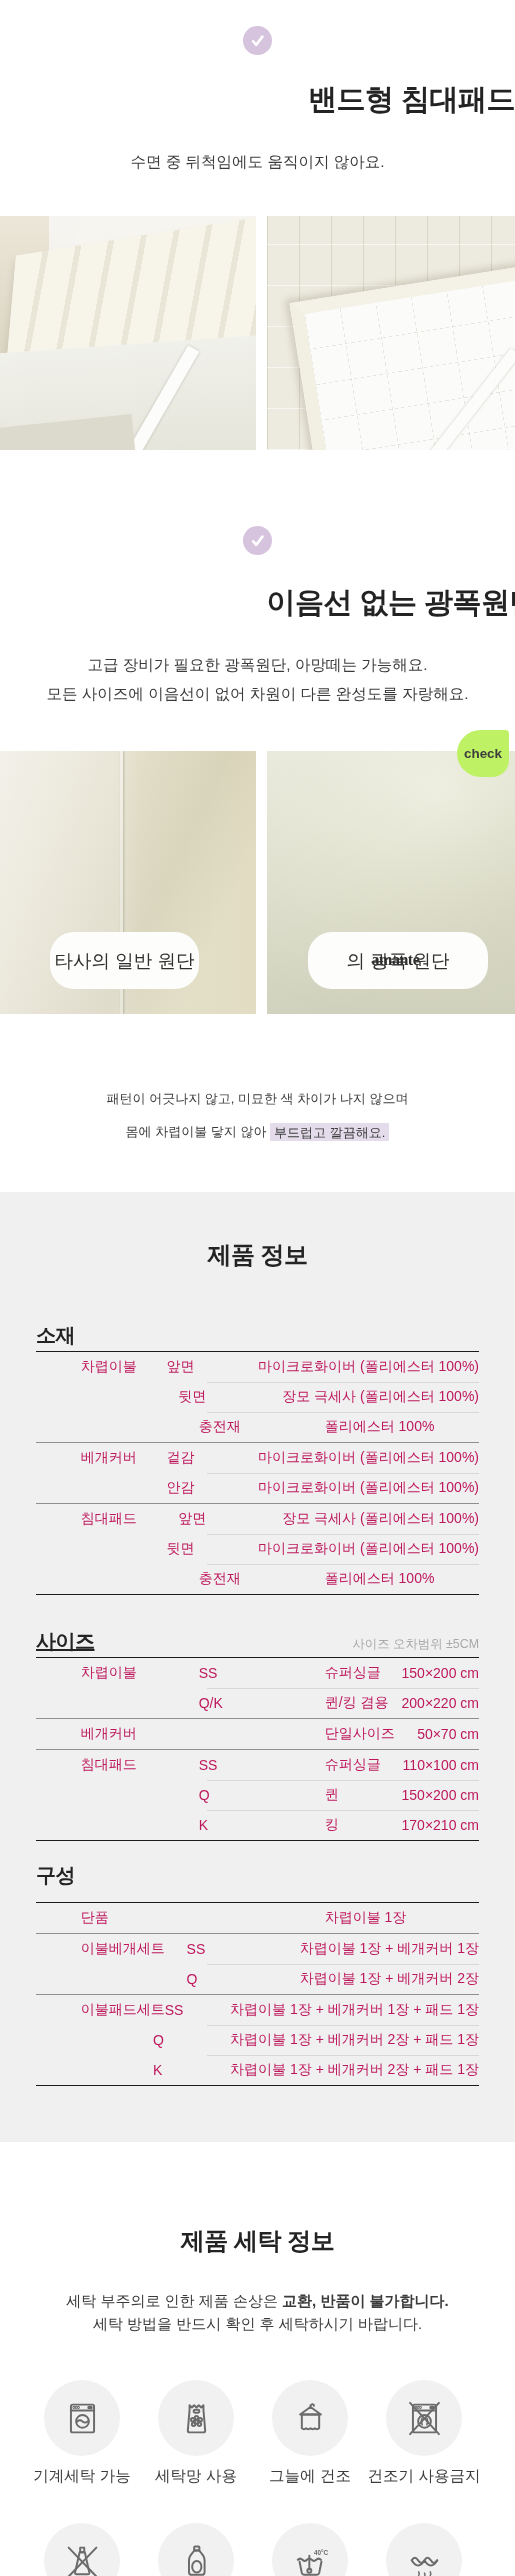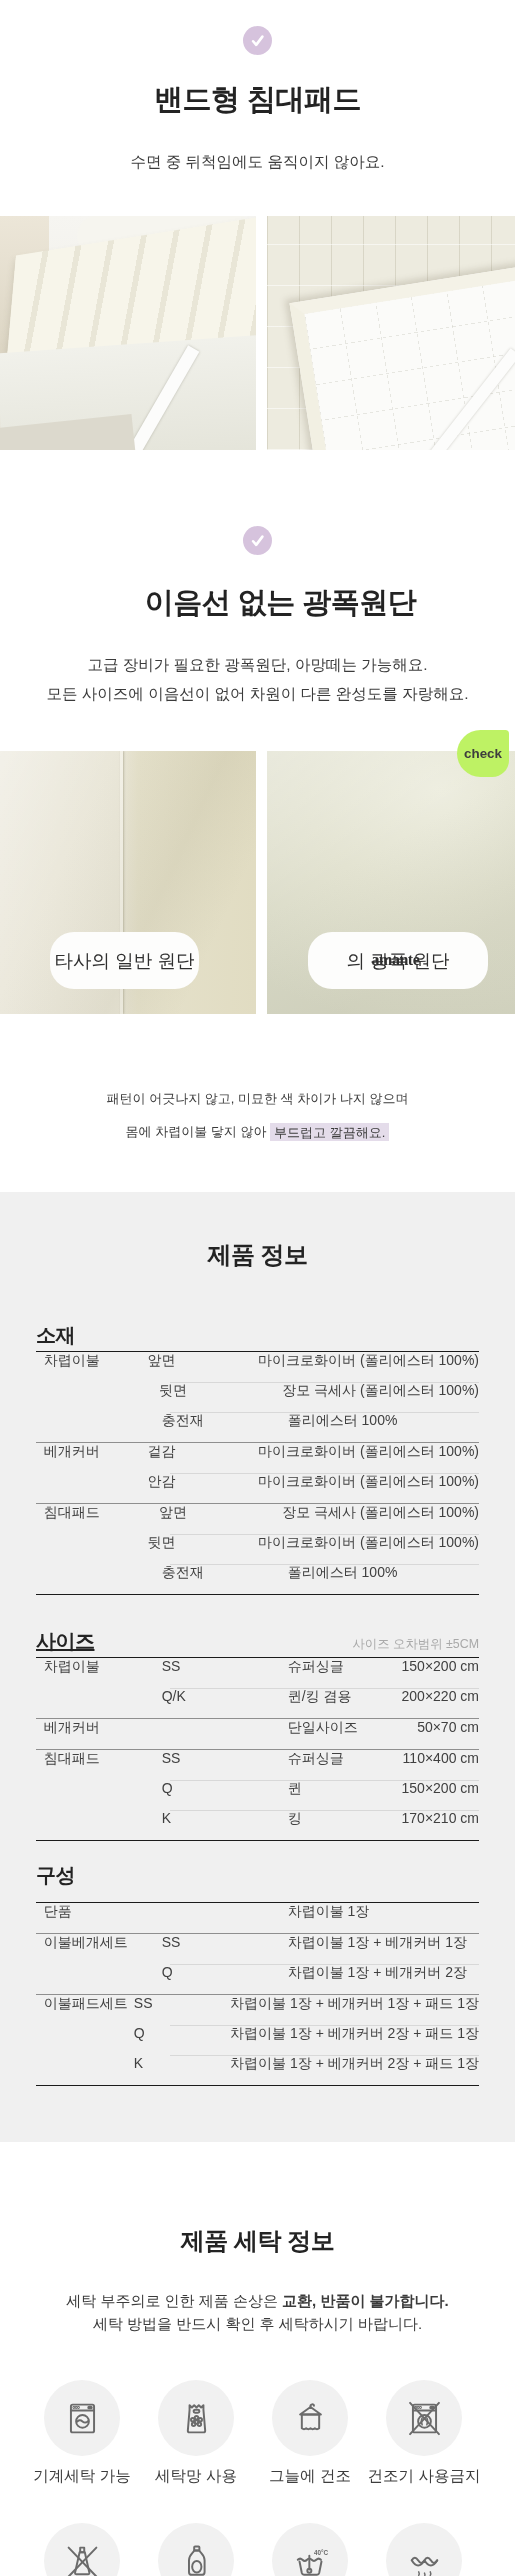--- a/index.html
+++ b/index.html
@@ -5,21 +5,21 @@
   html,body{margin:0;padding:0;background:#ffffff;}
   .page{position:relative;width:515px;height:3125px;background:#ffffff;overflow:hidden;
         font-family:"Liberation Sans","DejaVu Sans",sans-serif;color:#2e2e2e;}
   .abs{position:absolute;}
   .ctr{left:0;width:515px;text-align:center;}
 
   
   .check-circle{position:absolute;width:29px;height:29px;border-radius:50%;
     display:flex;align-items:center;justify-content:center;}
   
-  .h-big{font-size:29px;font-weight:700;color:#232323;letter-spacing:-0.5px;}
+  .h-big{font-size:29px;font-weight:700;color:#232323;letter-spacing:-0.5px;text-align:right;}
   .h-section{font-size:24px;font-weight:700;color:#232323;letter-spacing:-0.5px;}
   .h-table{font-size:20px;font-weight:700;color:#232323;letter-spacing:-0.5px;}
   .body-2l{font-size:15.5px;color:#3b3b3b;line-height:33px;}
   .body-2l.tight{line-height:29px;}
   .closing{font-size:13px;color:#3b3b3b;line-height:33px;margin-top:36px;}
   .hl{padding:1.5px 4.1px;}
 
   
   .photo{position:absolute;top:0;height:100%;overflow:hidden;}
   .photo *{position:absolute;}
@@ -32,21 +32,21 @@
   .badge{position:absolute;display:flex;align-items:center;justify-content:center;
     font-size:13.4px;font-weight:700;color:#3d3d3d;border-radius:26px 4.1px 18.5px 26px;}
 
   
   .gray-bg{position:absolute;left:0;width:515px;background:#f0f0f0;}
 
   
   .tbl{position:absolute;left:36px;width:443px;border-top:1px solid #1b1b1b;border-bottom:1px solid #1b1b1b;}
   .tbl-group{border-bottom:0.5px solid #8f8f8f;}
   .tbl-group:last-child{border-bottom:none;}
-  .tbl-row{position:relative;height:30px;display:flex;align-items:flex-start;font-size:14px;color:#404040;}
+  .tbl-row{position:relative;height:30px;display:flex;align-items:center;font-size:14px;color:#be185d;margin-left:37px;}
   .tbl-row.has-sep::after{content:'';position:absolute;left:134px;right:0;bottom:0;height:0.5px;background:#d8d8d8;}
   .cell{white-space:nowrap;}
   .cell.c1{width:118px;padding-left:7.7px;}
   .cell.c2{width:126px;}
   .cell.c3{flex:1;}
   .cell.c4{margin-left:auto;text-align:right;}
   .size-note{position:absolute;right:36px;font-size:12.4px;color:#a9a9a9;}
 
   
   .wash-row{position:absolute;left:0;width:506px;box-sizing:border-box;
@@ -204,21 +204,21 @@
           <div class="cell c2"></div>
           <div class="cell c3">단일사이즈</div>
           <div class="cell c4">50×70 cm</div>
         </div>
       </div>
       <div class="tbl-group">
         <div class="tbl-row has-sep">
           <div class="cell c1">침대패드</div>
           <div class="cell c2">SS</div>
           <div class="cell c3">슈퍼싱글</div>
-          <div class="cell c4">110×400 cm</div>
+          <div class="cell c4">110×100 cm</div>
         </div>
         <div class="tbl-row has-sep">
           <div class="cell c1"></div>
           <div class="cell c2">Q</div>
           <div class="cell c3">퀸</div>
           <div class="cell c4">150×200 cm</div>
         </div>
         <div class="tbl-row">
           <div class="cell c1"></div>
           <div class="cell c2">K</div>

